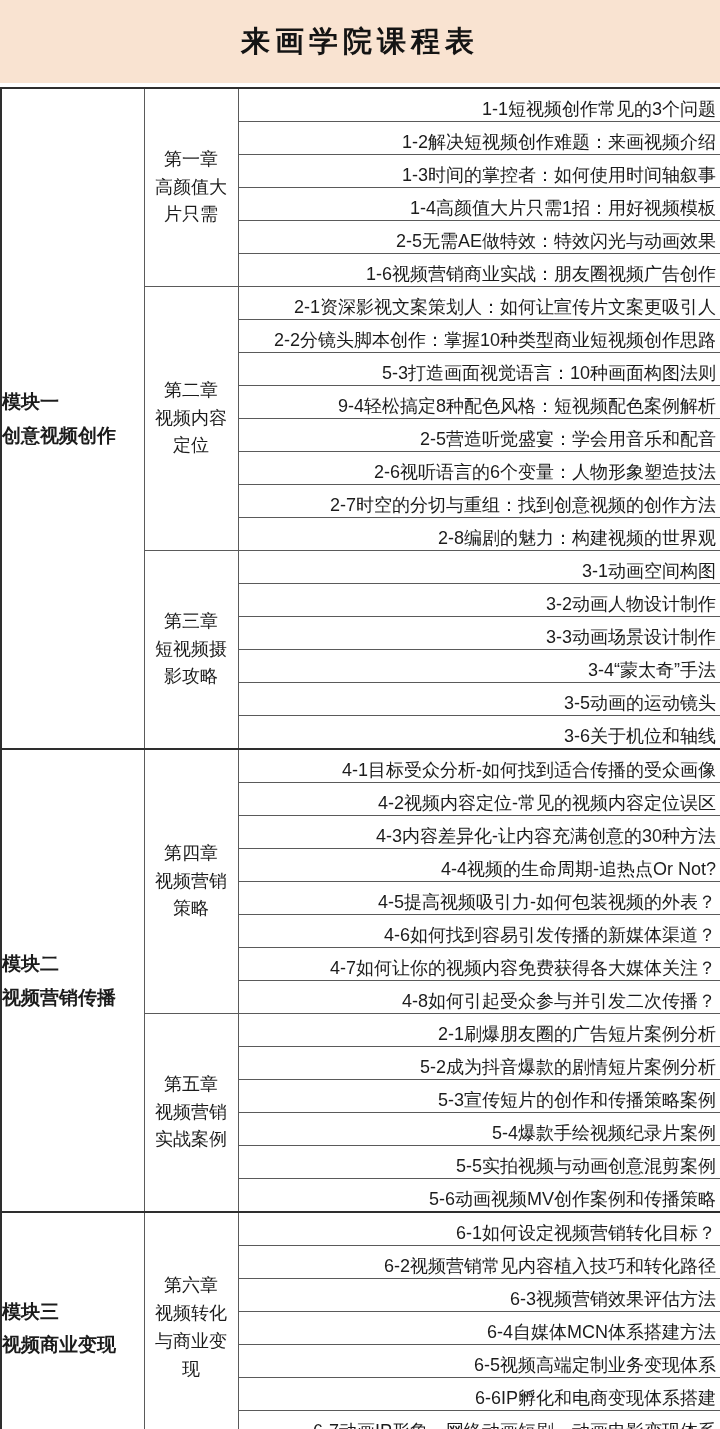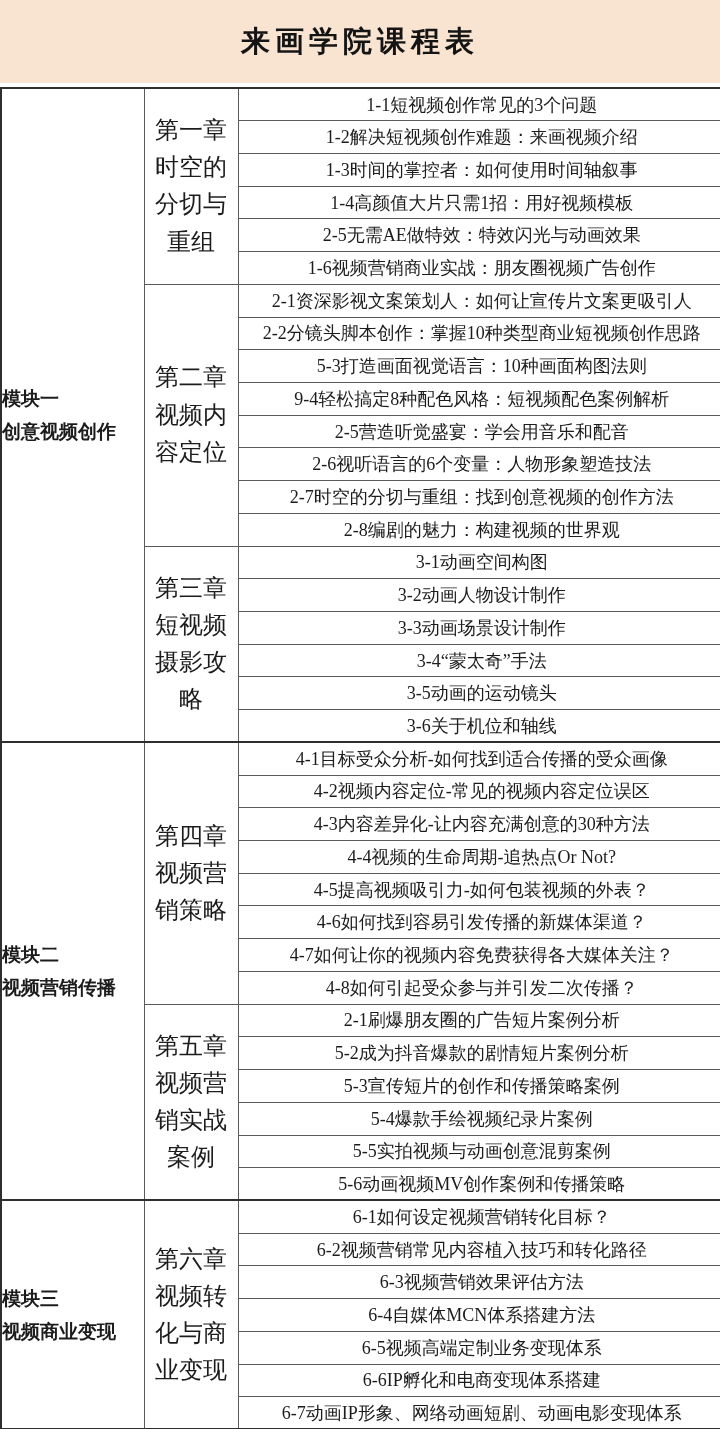--- a/index.html
+++ b/index.html
@@ -53,33 +53,33 @@
   }
   .module-cell {
     font-family: "Liberation Sans", "DejaVu Sans", sans-serif;
     font-weight: 700;
     font-size: 19px;
     line-height: 1.75;
     padding: 0;
   }
   .chapter-cell {
     font-family: "Liberation Serif", "DejaVu Serif", serif;
-    font-size: 24px;
+    font-size: 18px;
     text-align: center;
     line-height: 1.55;
     padding: 0 3px;
     word-break: break-all;
   }
   .lesson-cell {
-    font-family: Liberation Serif, serif;
+    font-family: Liberation Sans, sans-serif;
     font-size: 18px;
-    padding: 0 4px 0 9px;
+    padding: 8px 4px 0 9px;
     white-space: nowrap;
     overflow: hidden;
-    text-align: center;
+    text-align: right;
   }
 </style>
 </head>
 <body>
 
 <div class="page">
   <header class="header">
     <h1 class="title">来画学院课程表</h1>
   </header>
   <table class="course-table">
@@ -89,21 +89,21 @@
       <col class="col-lesson">
     </colgroup>
     <tbody>
         <tr class="module-start chapter-start">
           <td class="module-cell" rowspan="20">
             <div>模块一</div>
             <div>创意视频创作</div>
           </td>
           <td class="chapter-cell" rowspan="6">
             <div>第一章</div>
-            <div>时空的分切与重组</div>
+            <div>高颜值大片只需</div>
           </td>
           <td class="lesson-cell">1-1短视频创作常见的3个问题</td>
         </tr>
         <tr>
           <td class="lesson-cell">1-2解决短视频创作难题：来画视频介绍</td>
         </tr>
         <tr>
           <td class="lesson-cell">1-3时间的掌控者：如何使用时间轴叙事</td>
         </tr>
         <tr>

